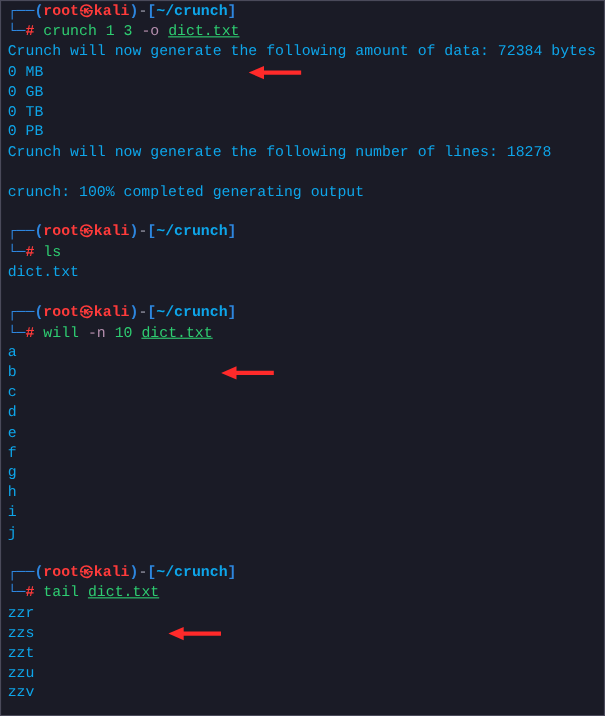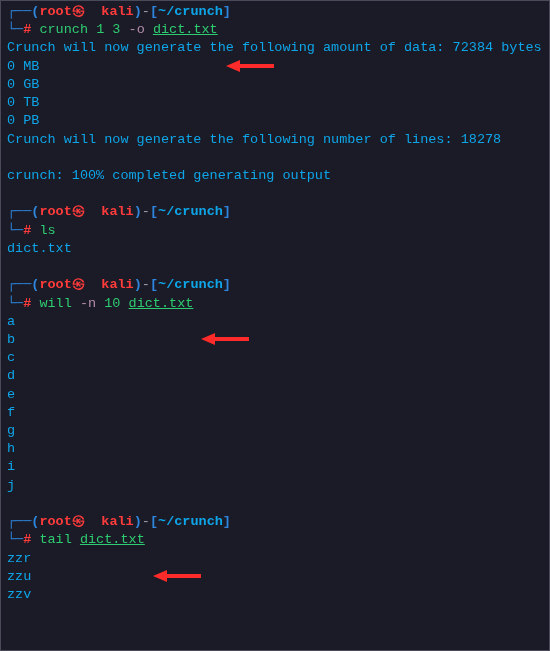--- a/index.html
+++ b/index.html
@@ -22,21 +22,21 @@
     white-space: pre;
     position: relative;
   }
   .out {
     white-space: pre;
     color: #0ea5e9;
   }
   .bracket { color: #2e86de; font-weight: bold; }
   .root { color: #ff3b3b; font-weight: bold; }
   .skull { color: #ff3b3b; font-weight: bold; }
-  .host { color: #ff3b3b; font-weight: bold; padding-left: 16px; }
+  .host { color: #ff3b3b; font-weight: bold; }
   .dash { color: #a0a0b0; }
   .path { color: #0ea5e9; font-weight: bold; }
   .hash { color: #ff3b3b; font-weight: bold; }
   .cmd { color: #2ecc71; }
   .opt { color: #b48ead; }
   .arg { color: #2ecc71; }
   .argul { color: #2ecc71; text-decoration: underline; }
   .arrow {
     position: absolute;
     display: inline-block;
@@ -86,15 +86,17 @@
     <div class="out">j</div>
     <div class="out">&nbsp;</div>
     <div class="prompt-line"><span class="bracket">┌──(</span><span class="root">root</span><span class="skull">㉿</span><span class="host">kali</span><span class="bracket">)</span><span class="dash">-</span><span class="bracket">[</span><span class="path">~/crunch</span><span class="bracket">]</span></div>
     <div class="prompt-line"><span class="bracket">└─</span><span class="hash"># </span><span><span class="cmd">tail</span> <span class="argul">dict.txt</span></span> <span class="arrow">
     <svg width="48" height="16" viewBox="0 0 48 16">
       <line x1="12" y1="8" x2="48" y2="8" stroke="#ff2a2a" stroke-width="4"></line>
       <polygon points="0,8 14,2 14,14" fill="#ff2a2a"></polygon>
     </svg>
   </span></div>
     <div class="out">zzr</div>
+    <div class="out">zzs</div>
+    <div class="out">zzt</div>
     <div class="out">zzu</div>
     <div class="out">zzv</div>
   </div>
 
 </body></html>

